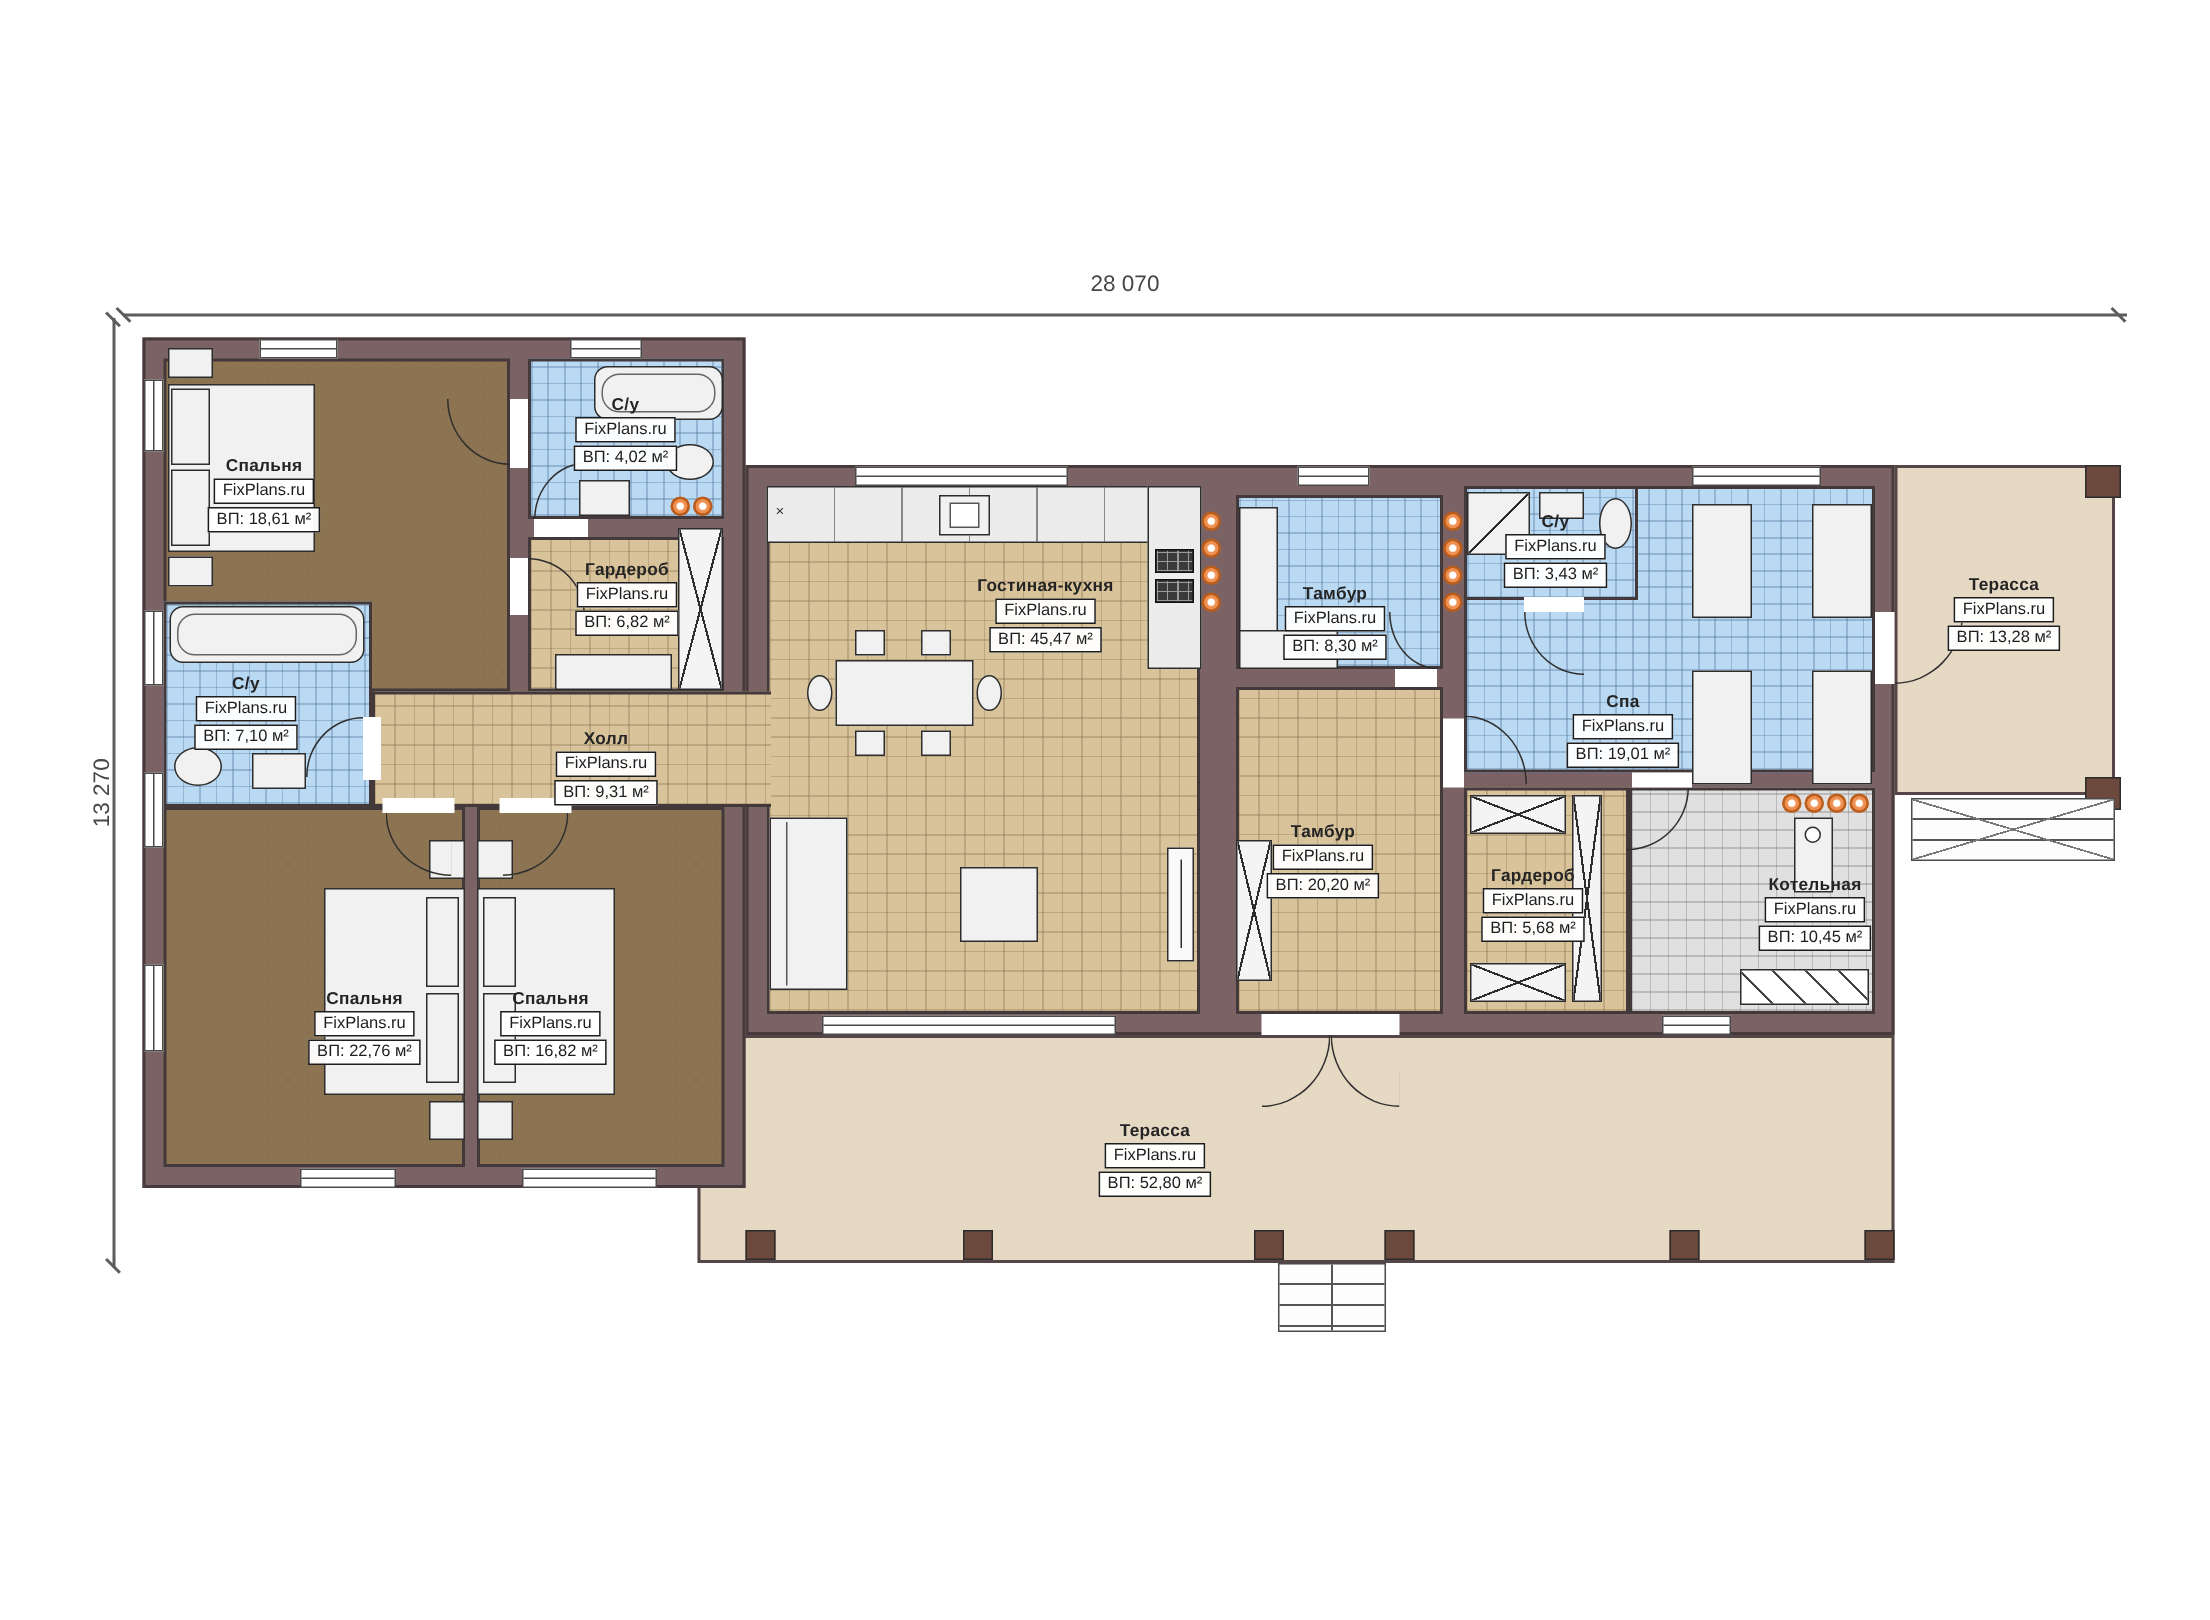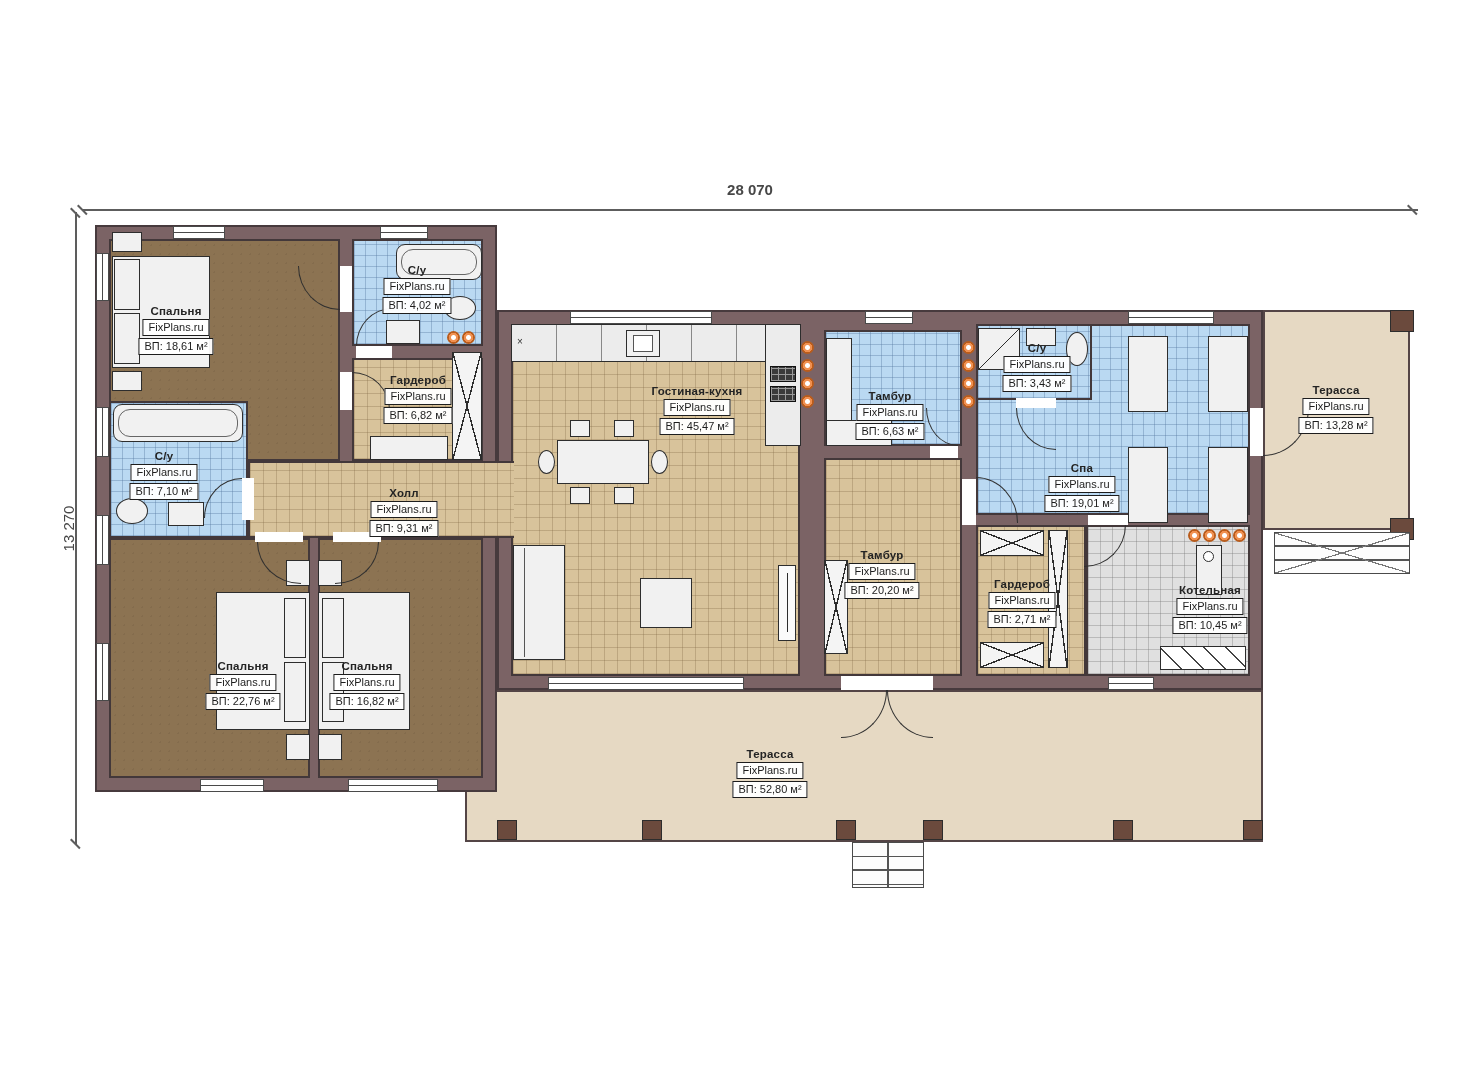--- a/index.html
+++ b/index.html
@@ -46,21 +46,21 @@
   .marker{font-size:10px;color:#333;}
 </style>
 </head>
 <body>
 
 <div id="plan" class="abs" style="left:0;top:0;width:1473px;height:1080px;">
 
   <div class="abs dimline" style="left:82px;top:209px;width:1336px;height:1.5px;"></div>
   <div class="abs tick" style="left:76px;top:209px;"></div>
   <div class="abs tick" style="left:1406px;top:209px;"></div>
-  <div class="abs dimtext" style="left:700px;top:181px;width:100px;text-align:center;font-weight:bold;">28 070</div>
+  <div class="abs dimtext" style="left:700px;top:181px;width:100px;text-align:center;">28 070</div>
   <div class="abs dimline" style="left:75px;top:212px;width:1.5px;height:633px;"></div>
   <div class="abs tick" style="left:69px;top:212px;"></div>
   <div class="abs tick" style="left:69px;top:843px;"></div>
   <div class="abs dimtext" style="left:18px;top:520px;width:100px;text-align:center;transform:rotate(-90deg);">13 270</div>
 
   <div class="abs f-terr" style="left:465px;top:690px;width:798px;height:152px;"></div>
   <div class="abs f-terr" style="left:1263px;top:310px;width:147px;height:220px;"></div>
 
   <div class="abs wallblock" style="left:95px;top:225px;width:402px;height:567px;"></div>
   <div class="abs wallblock" style="left:497px;top:310px;width:766px;height:380px;"></div>
@@ -241,41 +241,41 @@
     <div class="rbox">ВП: 16,82 м²</div>
   </div>
   <div class="label" style="left:697px;top:385px;">
     <div class="rname">Гостиная-кухня</div>
     <div class="rbox">FixPlans.ru</div>
     <div class="rbox">ВП: 45,47 м²</div>
   </div>
   <div class="label" style="left:890px;top:390px;">
     <div class="rname">Тамбур</div>
     <div class="rbox">FixPlans.ru</div>
-    <div class="rbox">ВП: 6,63 м²</div>
+    <div class="rbox">ВП: 8,30 м²</div>
   </div>
   <div class="label" style="left:1037px;top:342px;">
     <div class="rname">С/у</div>
     <div class="rbox">FixPlans.ru</div>
     <div class="rbox">ВП: 3,43 м²</div>
   </div>
   <div class="label" style="left:1082px;top:462px;">
     <div class="rname">Спа</div>
     <div class="rbox">FixPlans.ru</div>
     <div class="rbox">ВП: 19,01 м²</div>
   </div>
   <div class="label" style="left:882px;top:549px;">
     <div class="rname">Тамбур</div>
     <div class="rbox">FixPlans.ru</div>
     <div class="rbox">ВП: 20,20 м²</div>
   </div>
   <div class="label" style="left:1022px;top:578px;">
     <div class="rname">Гардероб</div>
     <div class="rbox">FixPlans.ru</div>
-    <div class="rbox">ВП: 2,71 м²</div>
+    <div class="rbox">ВП: 5,68 м²</div>
   </div>
   <div class="label" style="left:1210px;top:584px;">
     <div class="rname">Котельная</div>
     <div class="rbox">FixPlans.ru</div>
     <div class="rbox">ВП: 10,45 м²</div>
   </div>
   <div class="label" style="left:1336px;top:384px;">
     <div class="rname">Терасса</div>
     <div class="rbox">FixPlans.ru</div>
     <div class="rbox">ВП: 13,28 м²</div>

